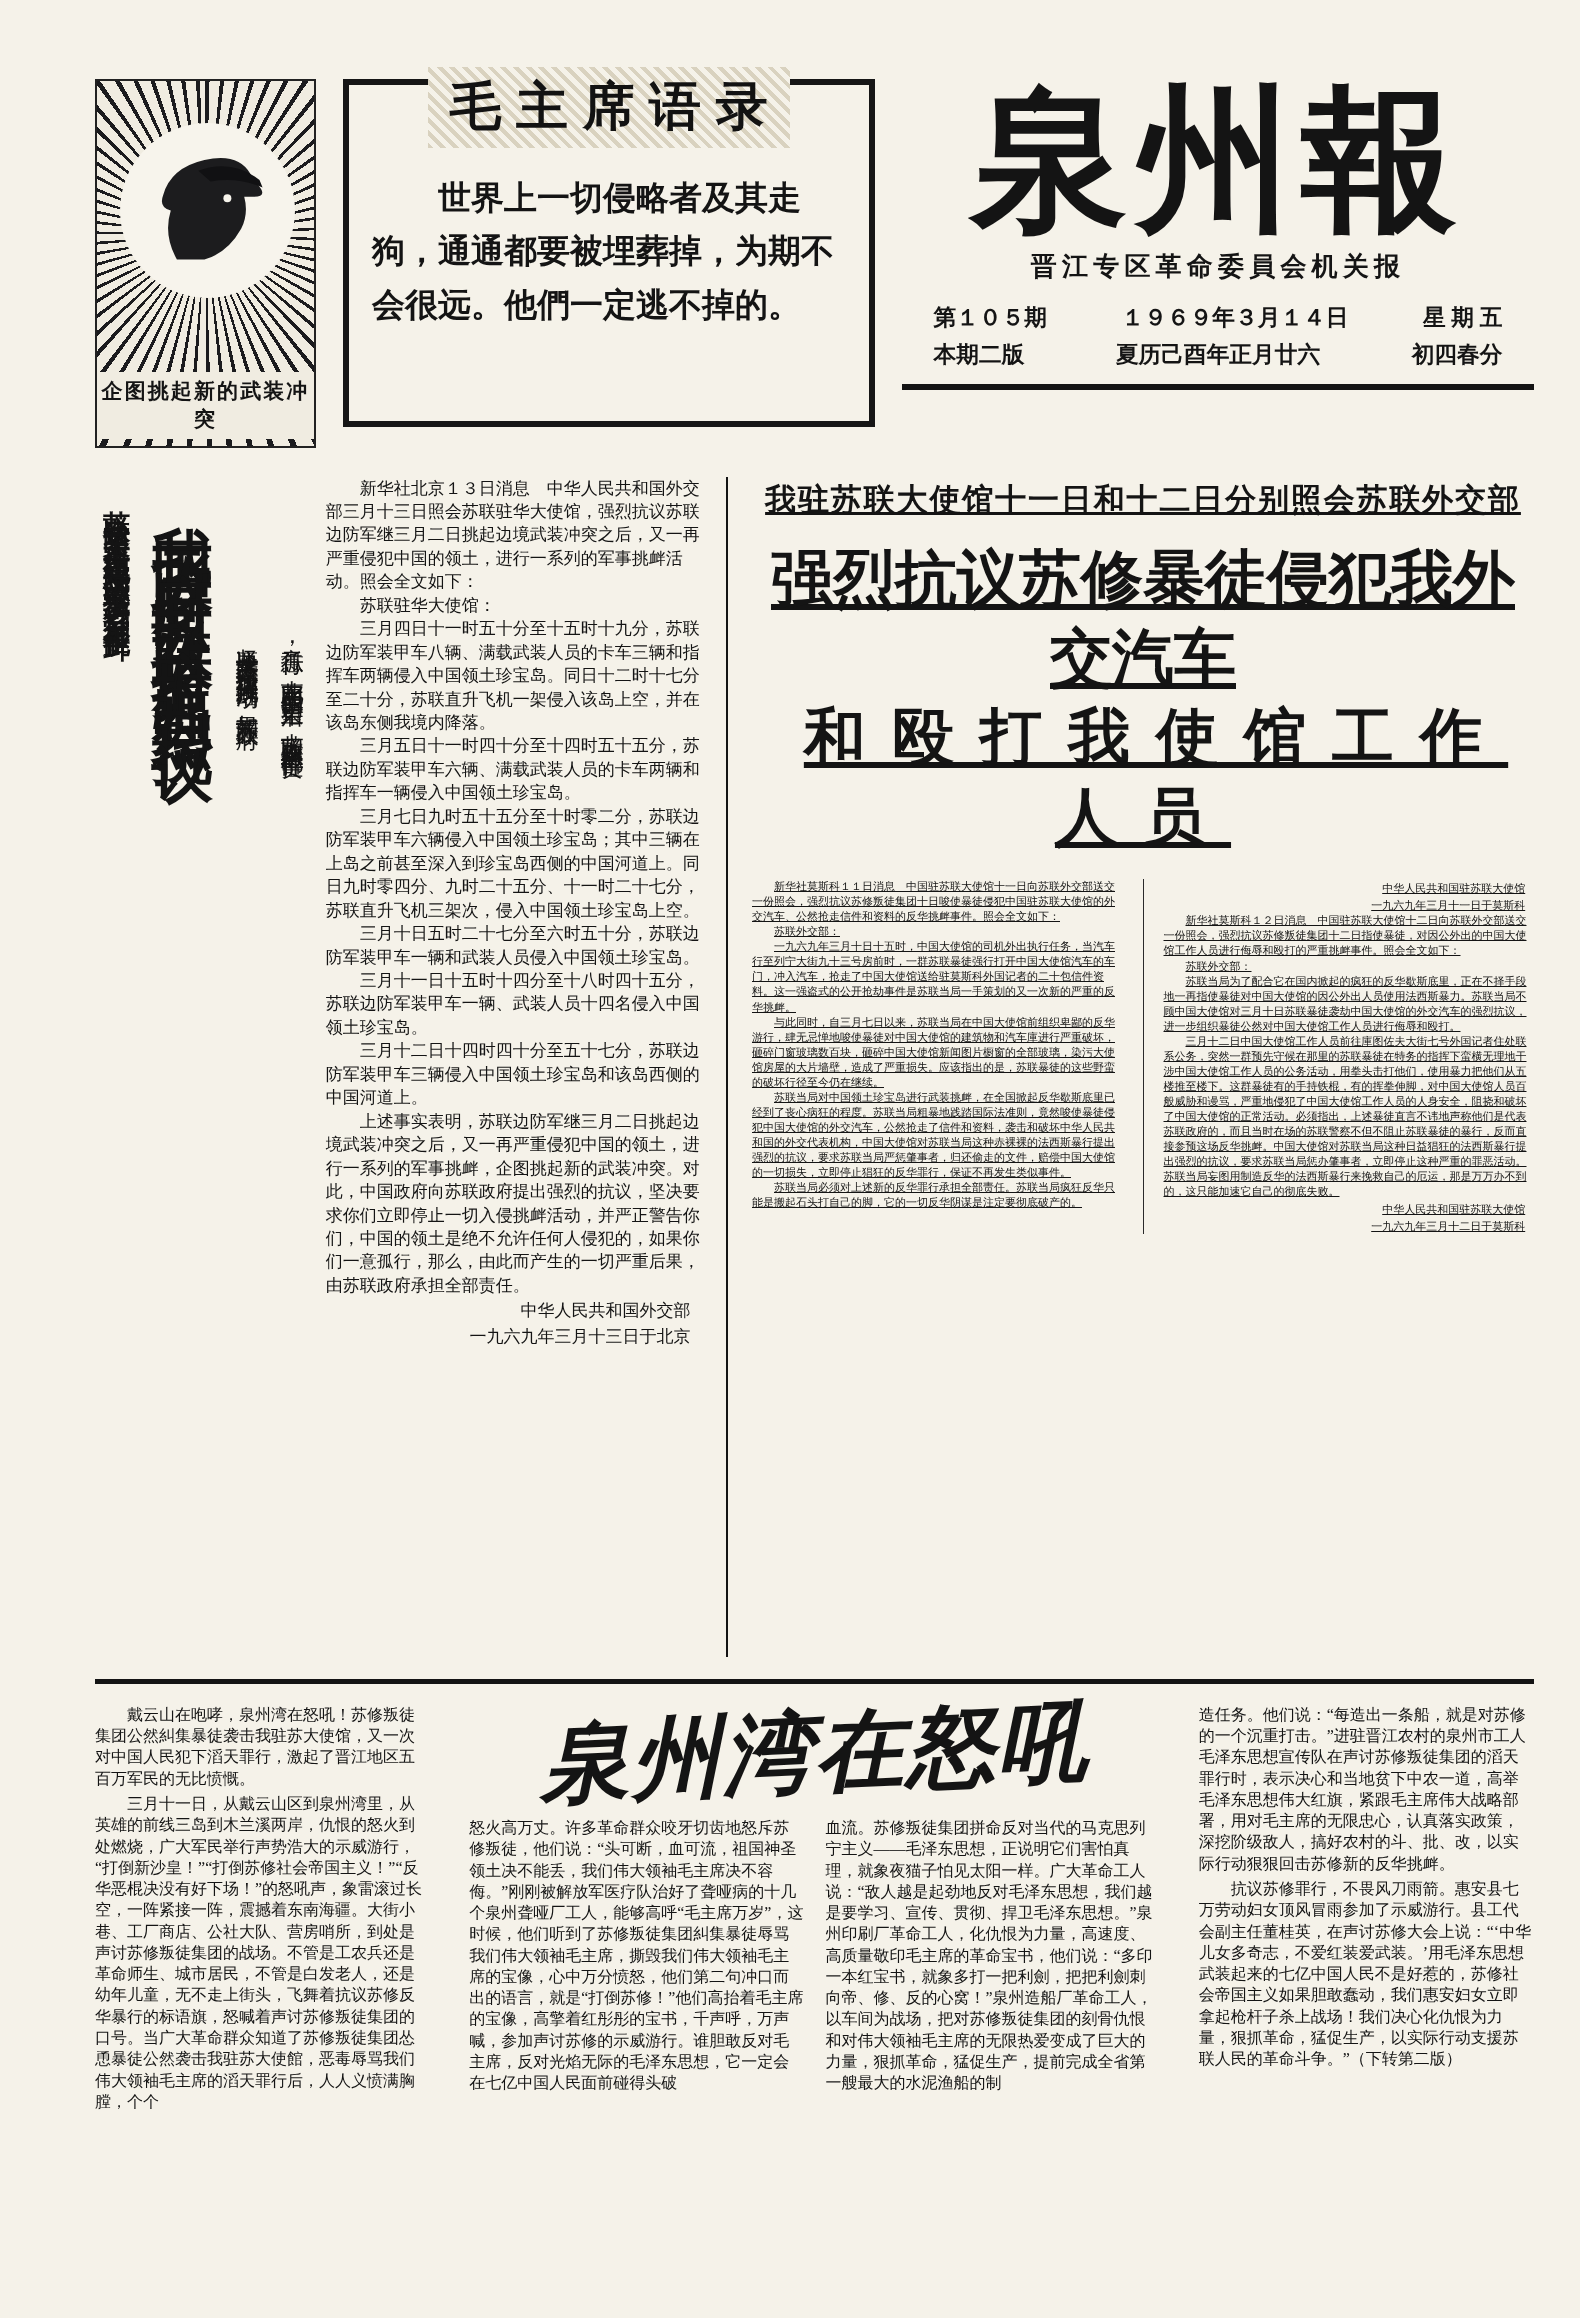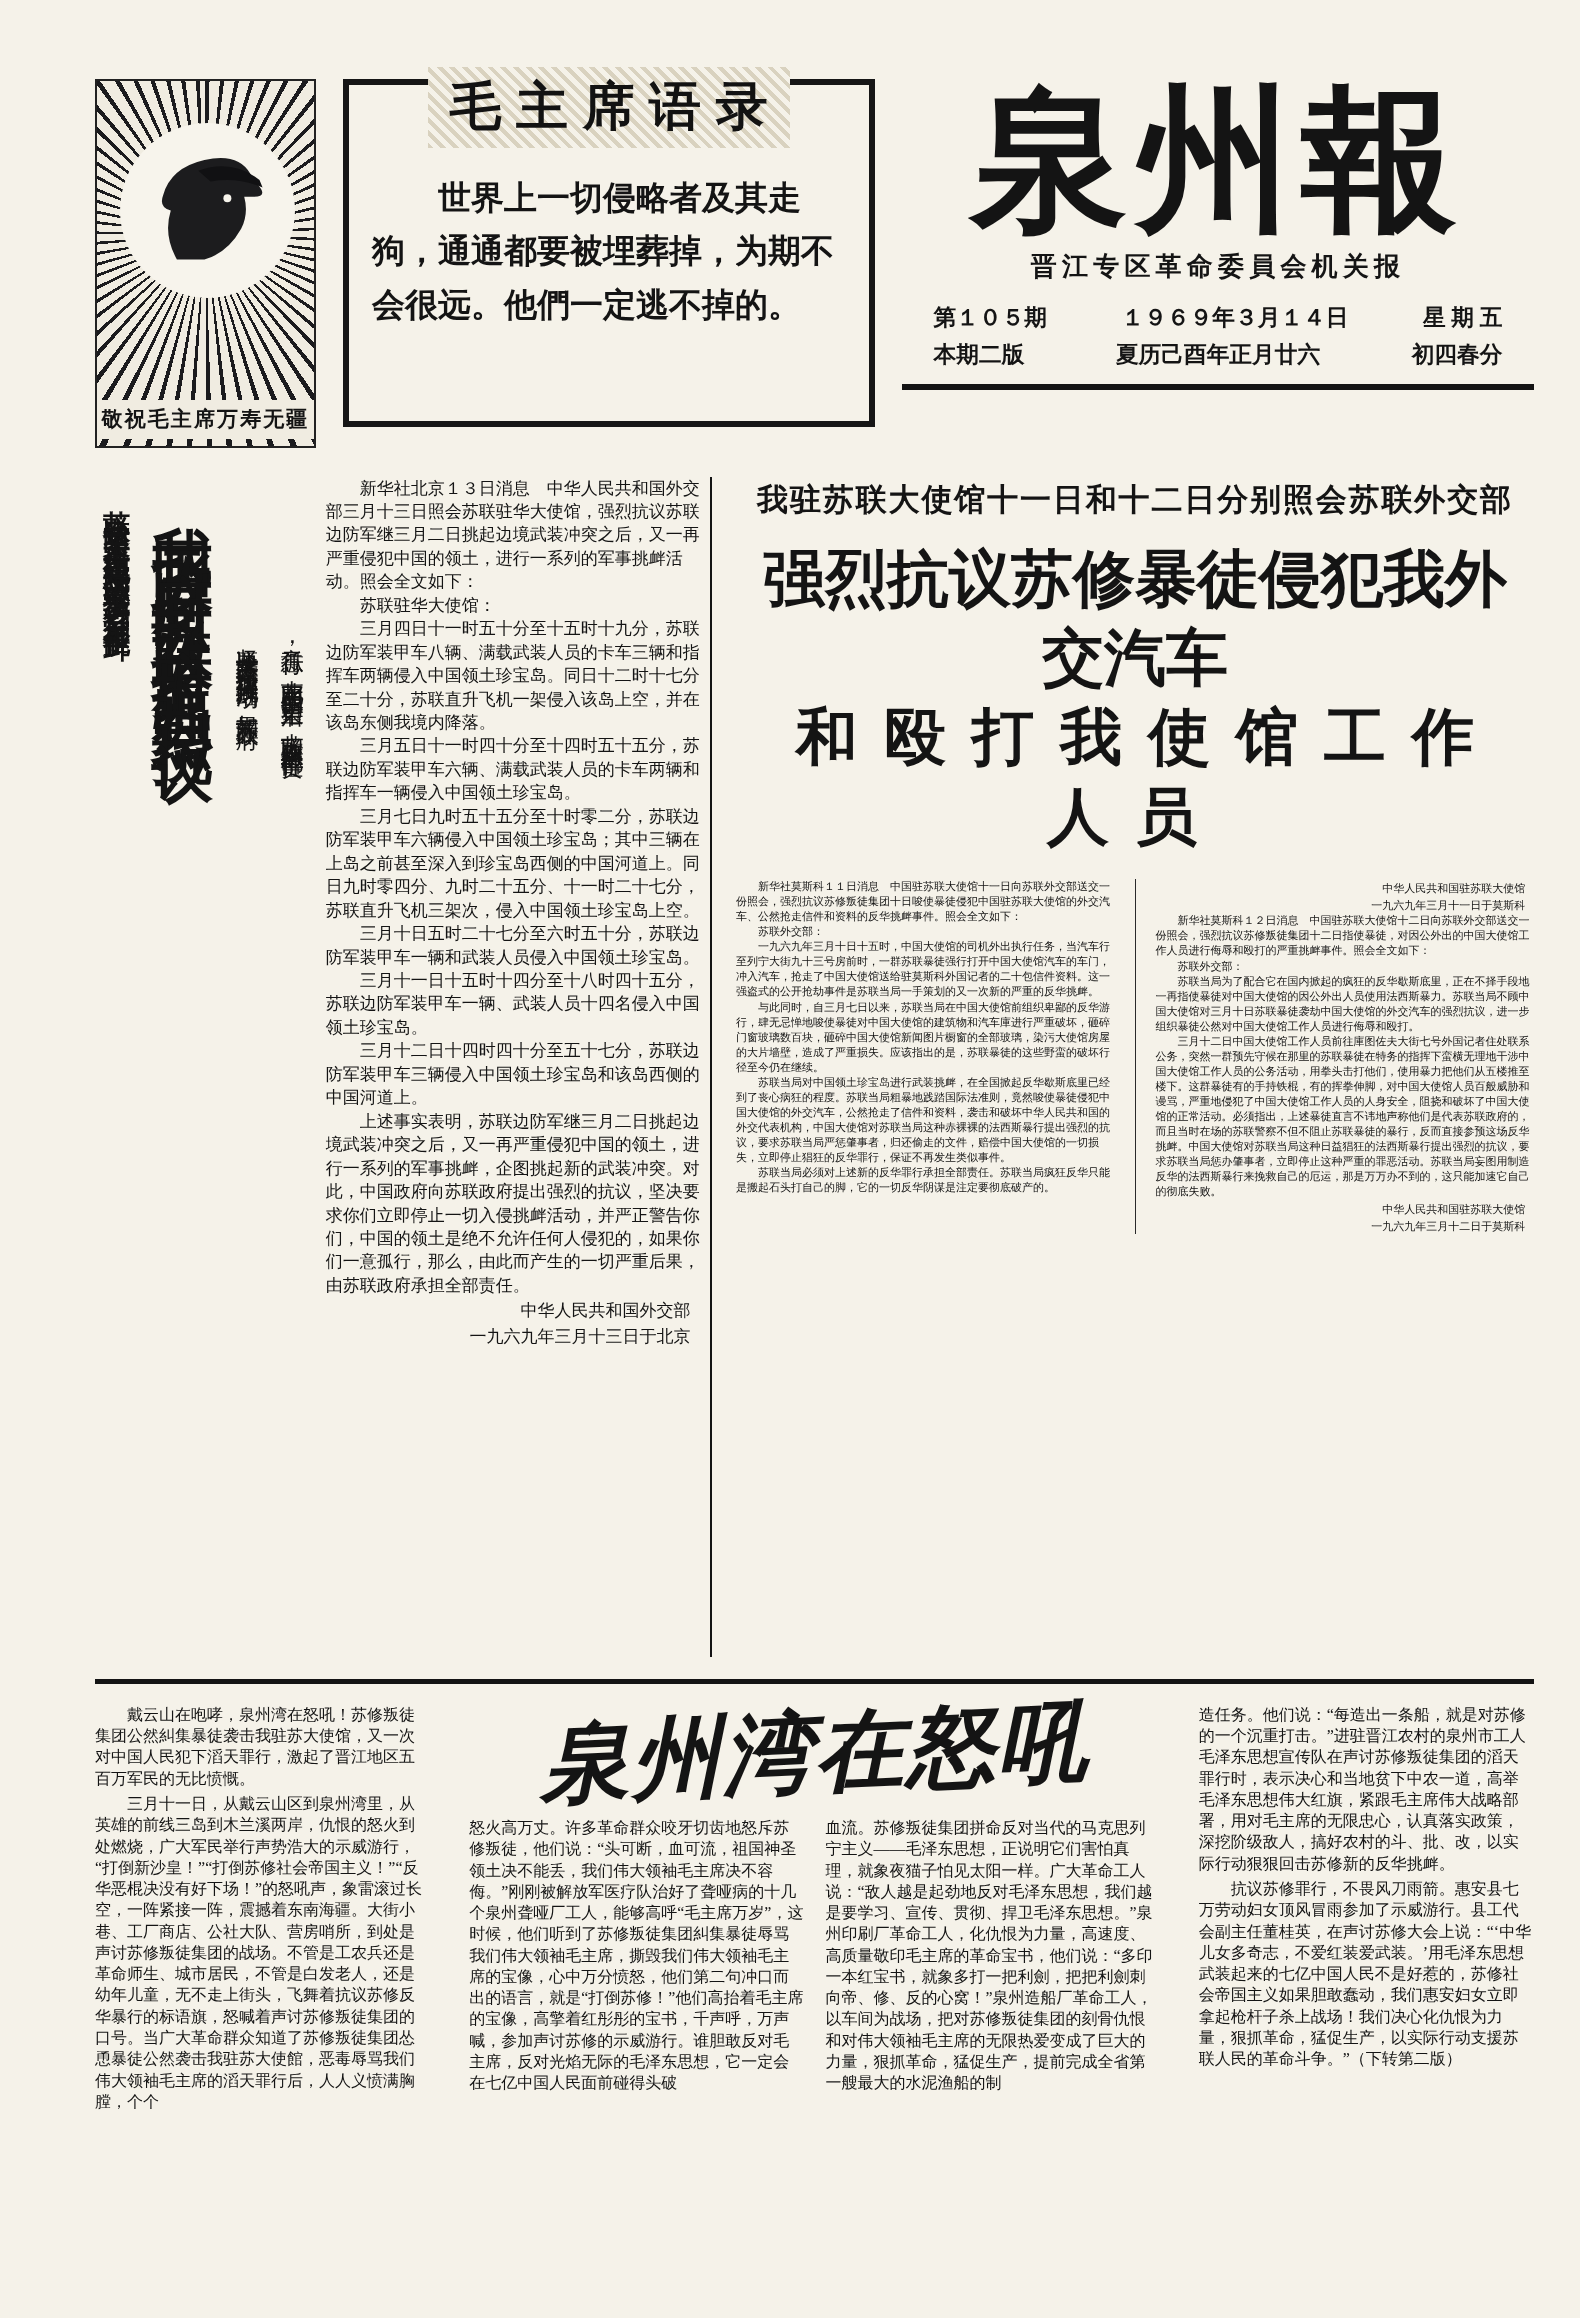--- a/index.html
+++ b/index.html
@@ -83,21 +83,21 @@
   .v-subheads { display:flex; gap:11.6px; margin-left:13.7px; padding-top:153px; height:1138px; }
   .v-sub {
     writing-mode:vertical-rl; height:927px;
     font-size:23px; line-height:1.45; letter-spacing:0.1em;
   }
   .article-col { flex:1; margin-left:17px; font-size:17px; line-height:1.38; }
   .article-col p { margin:0; text-indent:2em; }
 
   .sig { text-indent:0 !important; text-align:right; padding-right:0.8em; margin-top:2.1px !important; }
 
-  .right-block { flex:1; border-left:2.1px solid #141414; margin-left:6px; padding-left:24px; }
+  .right-block { flex:1; border-left:2.1px solid #141414; margin-left:22px; padding-left:24px;text-decoration:underline; }
   .kicker { text-align:center; font-size:31px; font-weight:700; letter-spacing:0.06em; margin:2.1px 0 18px; }
   .headline1, .headline2 {
     text-align:center; font-family:"Liberation Sans",sans-serif;
     font-size:62px; font-weight:900; line-height:1.28;
   }
   .headline2 { letter-spacing:0.42em; text-indent:0.42em; }
   .two-cols { display:flex; margin-top:23px; }
   .two-cols .col { flex:1; font-size:11px; line-height:1.37; }
   .two-cols .col p { margin:0; text-indent:2em; }
   .two-cols .col + .col { border-left:1.6px solid #2a2a2a; margin-left:20px; padding-left:20px; }
@@ -127,21 +127,21 @@
   <header class="header-row">
 
     <div class="portrait-box">
       <div class="portrait-circle">
         <svg viewBox="0 0 100 100" width="153" height="153">
           <path d="M30 82 Q21 66 26 50 Q18 48 21 40 Q26 22 48 17 Q70 12 78 26 L85 36 Q88 41 80 41 L74 41 Q77 52 72 62 Q63 78 48 82 Z" fill="#1c1c1e"></path>
           <path d="M44 24 Q66 16 84 30 L86 35 Q70 28 52 31 Z" fill="#111113"></path>
           <circle cx="63" cy="42" r="2.6" fill="#f7f4ec"></circle>
         </svg>
       </div>
-      <div class="portrait-caption">敬祝毛主席万寿无疆</div>
+      <div class="portrait-caption">企图挑起新的武装冲突</div>
     </div>
 
     <div class="quote-box">
       <div class="quote-title">毛主席语录</div>
       <p class="quote-text">世界上一切侵略者及其走狗，通通都要被埋葬掉，为期不会很远。他們一定逃不掉的。</p>
     </div>
 
     <div class="masthead">
       <h1 class="paper-title">泉州報</h1>
       <div class="paper-subtitle">晋江专区革命委員会机关报</div>

